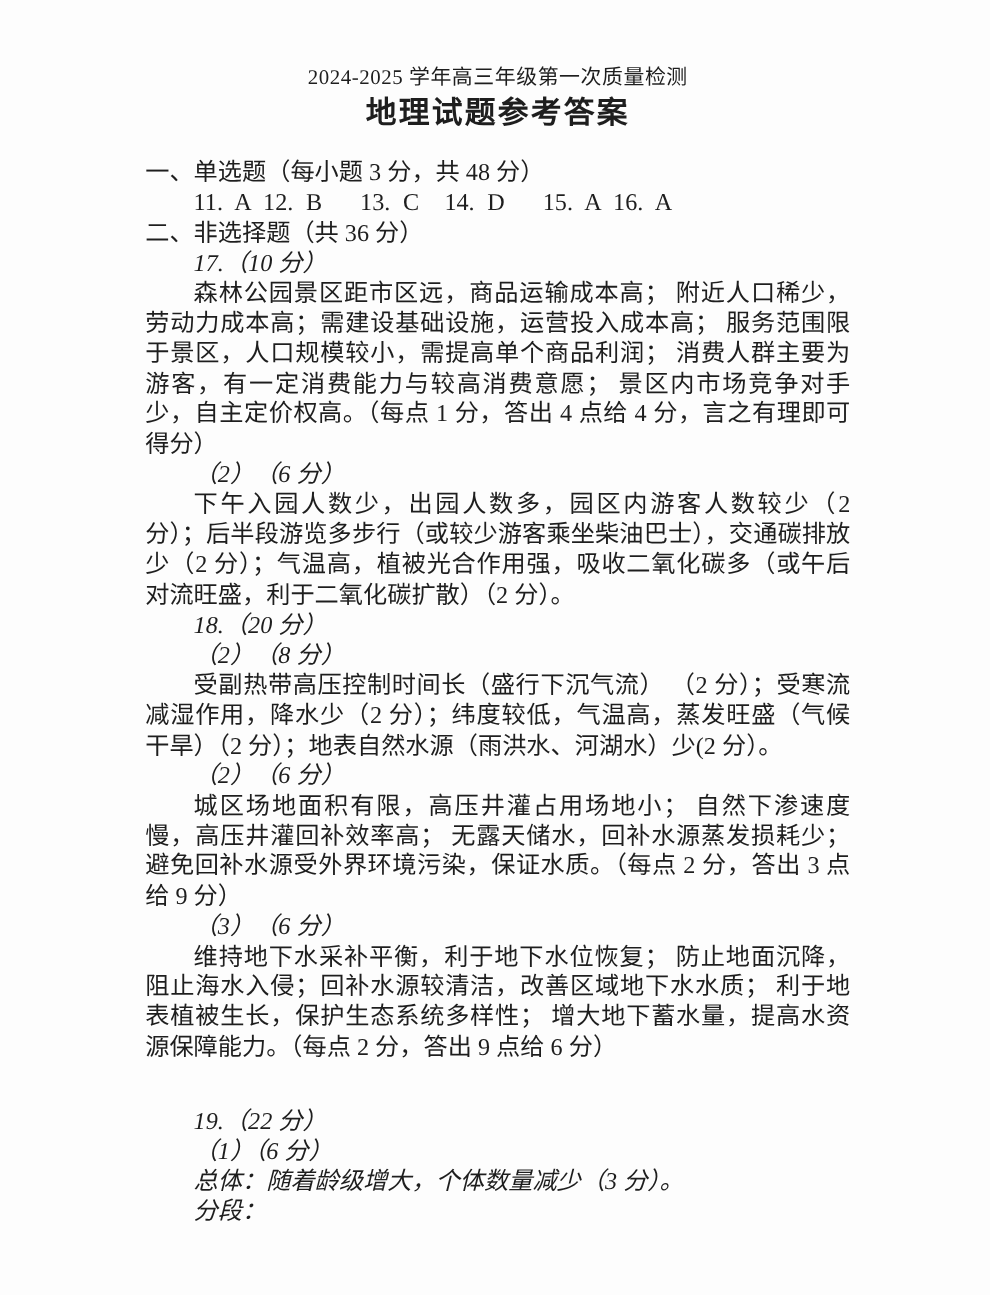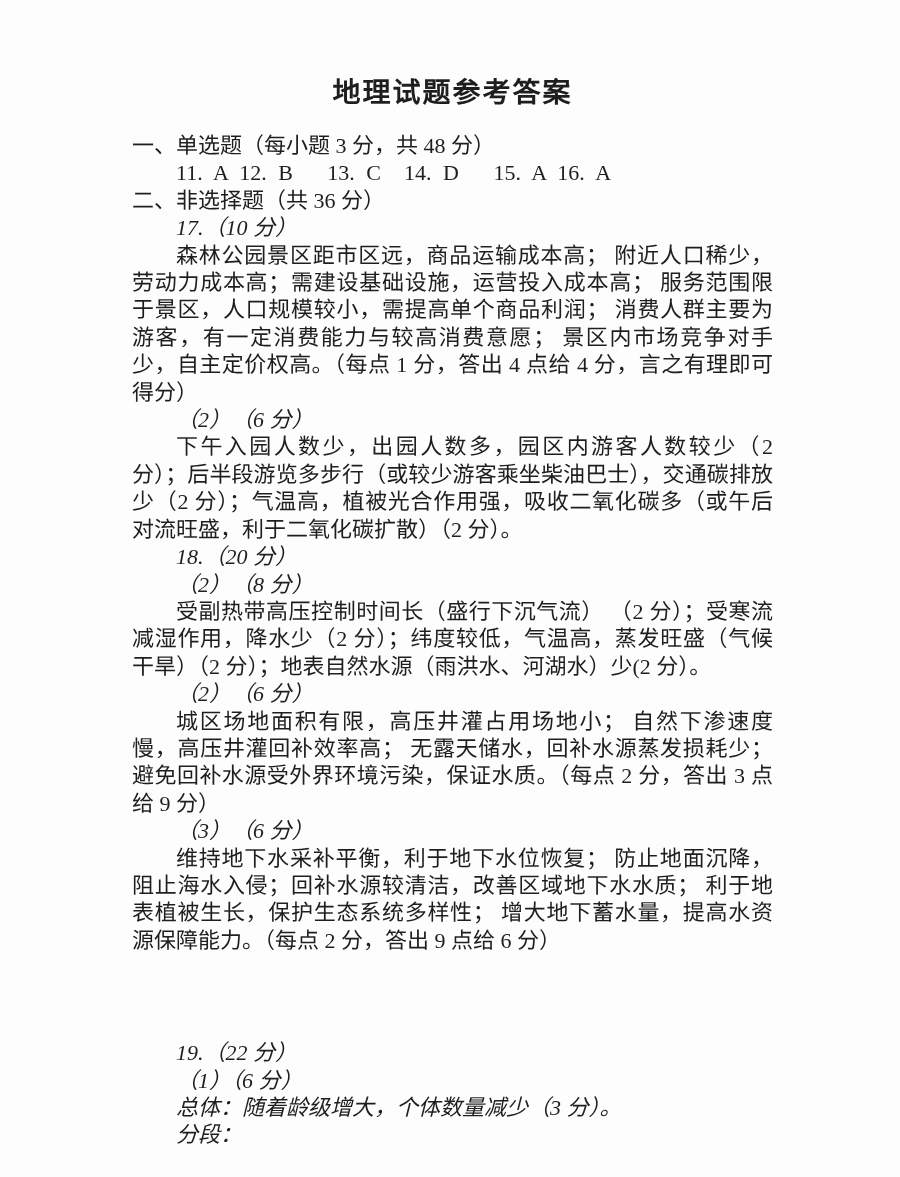--- a/index.html
+++ b/index.html
@@ -27,21 +27,20 @@
     font-size: 19px;
     line-height: 29px;
     letter-spacing: 0.5px;
   }
   .doc-title {
     text-align: center;
     font-size: 28px;
     font-weight: 700;
     line-height: 38px;
     letter-spacing: 2px;
-    margin-top: 18px;
     margin-bottom: 20px;
   }
   .line {
     font-size: 22px;
     line-height: 27.4px;
   }
   .heading {
     text-indent: 0;
   }
   .item {
@@ -52,29 +51,30 @@
     text-indent: 2em;
     white-space: pre-wrap;
     word-spacing: 6px;
   }
   .para {
     text-indent: 2em;
     text-align: justify;
     text-justify: inter-character;
   }
   .q19-block {
-    margin-top: 85px;
+    margin-top: 40px;
   }
 </style>
 </head>
 <body>
 
 <div class="page">
   <div class="content">
 
+    <div class="doc-header">2024-2025 学年高三年级第一次质量检测</div>
     <div class="doc-title">地理试题参考答案</div>
 
     <div class="line heading">一、单选题（每小题 3 分，共 48 分）</div>
     <div class="line answers">11. A 12. B   13. C  14. D   15. A 16. A</div>
 
     <div class="line heading">二、非选择题（共 36 分）</div>
 
     <div>
       <div class="line item">17.（10 分）</div>
       <div class="line para">森林公园景区距市区远，商品运输成本高； 附近人口稀少，劳动力成本高；需建设基础设施，运营投入成本高； 服务范围限于景区，人口规模较小，需提高单个商品利润； 消费人群主要为游客，有一定消费能力与较高消费意愿； 景区内市场竞争对手少，自主定价权高。（每点 1 分，答出 4 点给 4 分，言之有理即可得分）</div>

